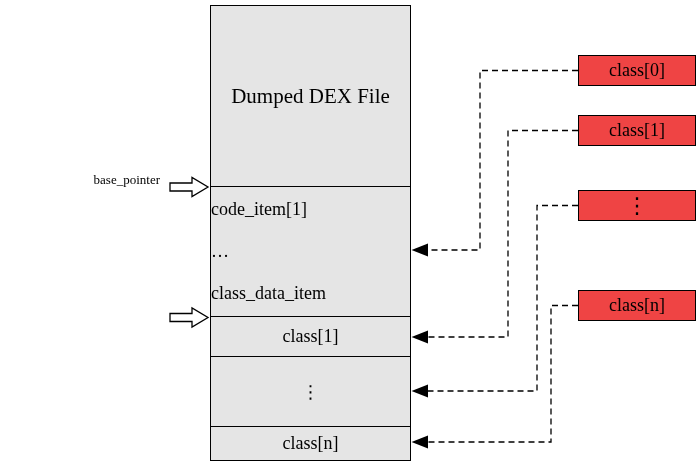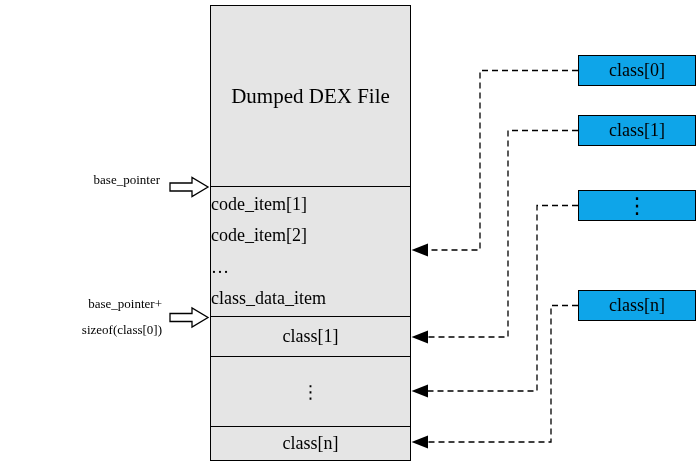--- a/index.html
+++ b/index.html
@@ -22,21 +22,21 @@
     height:130px; display:flex; flex-direction:column; justify-content:space-around;
     font-size:18px; padding:2px 0;
   }
   .sec-class1 { height:40px; }
   .sec-dots   { height:70px; font-size:22px; }
   .sec-classn { height:33px; }
   .center { display:flex; align-items:center; justify-content:center; font-size:18px; }
   
   .right-box {
     position:absolute; left:578px; width:118px; height:31px; border:1.5px solid #000;
-    display:flex; align-items:center; justify-content:center; font-size:18px; background:#0ea5e9;
+    display:flex; align-items:center; justify-content:center; font-size:18px; background:#ef4444;
   }
   .rb0 { top:55px; }
   .rb1 { top:115px; }
   .rb2 { top:190px; font-size:22px; }
   .rb3 { top:290px; }
   
   .left-label { position:absolute; text-align:right; font-size:13px; }
   .lbl-base   { left:0; width:160px; top:172px; }
   .lbl-offset { left:0; width:162px; top:291px; line-height:26px; }
   
@@ -45,31 +45,26 @@
   .head   { fill:#000; stroke:none; }
   .hollow { fill:#fff; stroke:#000; stroke-width:1.3; }
 </style>
 </head>
 <body>
 
 <div class="canvas">
 
   <div class="left-label lbl-base">base_pointer</div>
 
-  <div class="left-label lbl-offset">
-    <div>base_pointer+</div>
-    <div>sizeof(class[0])</div>
-  </div>
 
   <div class="main-box">
     <div class="sec sec-title">Dumped DEX File</div>
 
     <div class="sec sec-code">
       <div>code_item[1]</div>
-      <div>code_item[2]</div>
       <div>…</div>
       <div>class_data_item</div>
     </div>
 
     <div class="sec sec-class1 center">class[1]</div>
 
     <div class="sec sec-dots center">⋮</div>
 
     <div class="sec sec-classn center">class[n]</div>
   </div>

